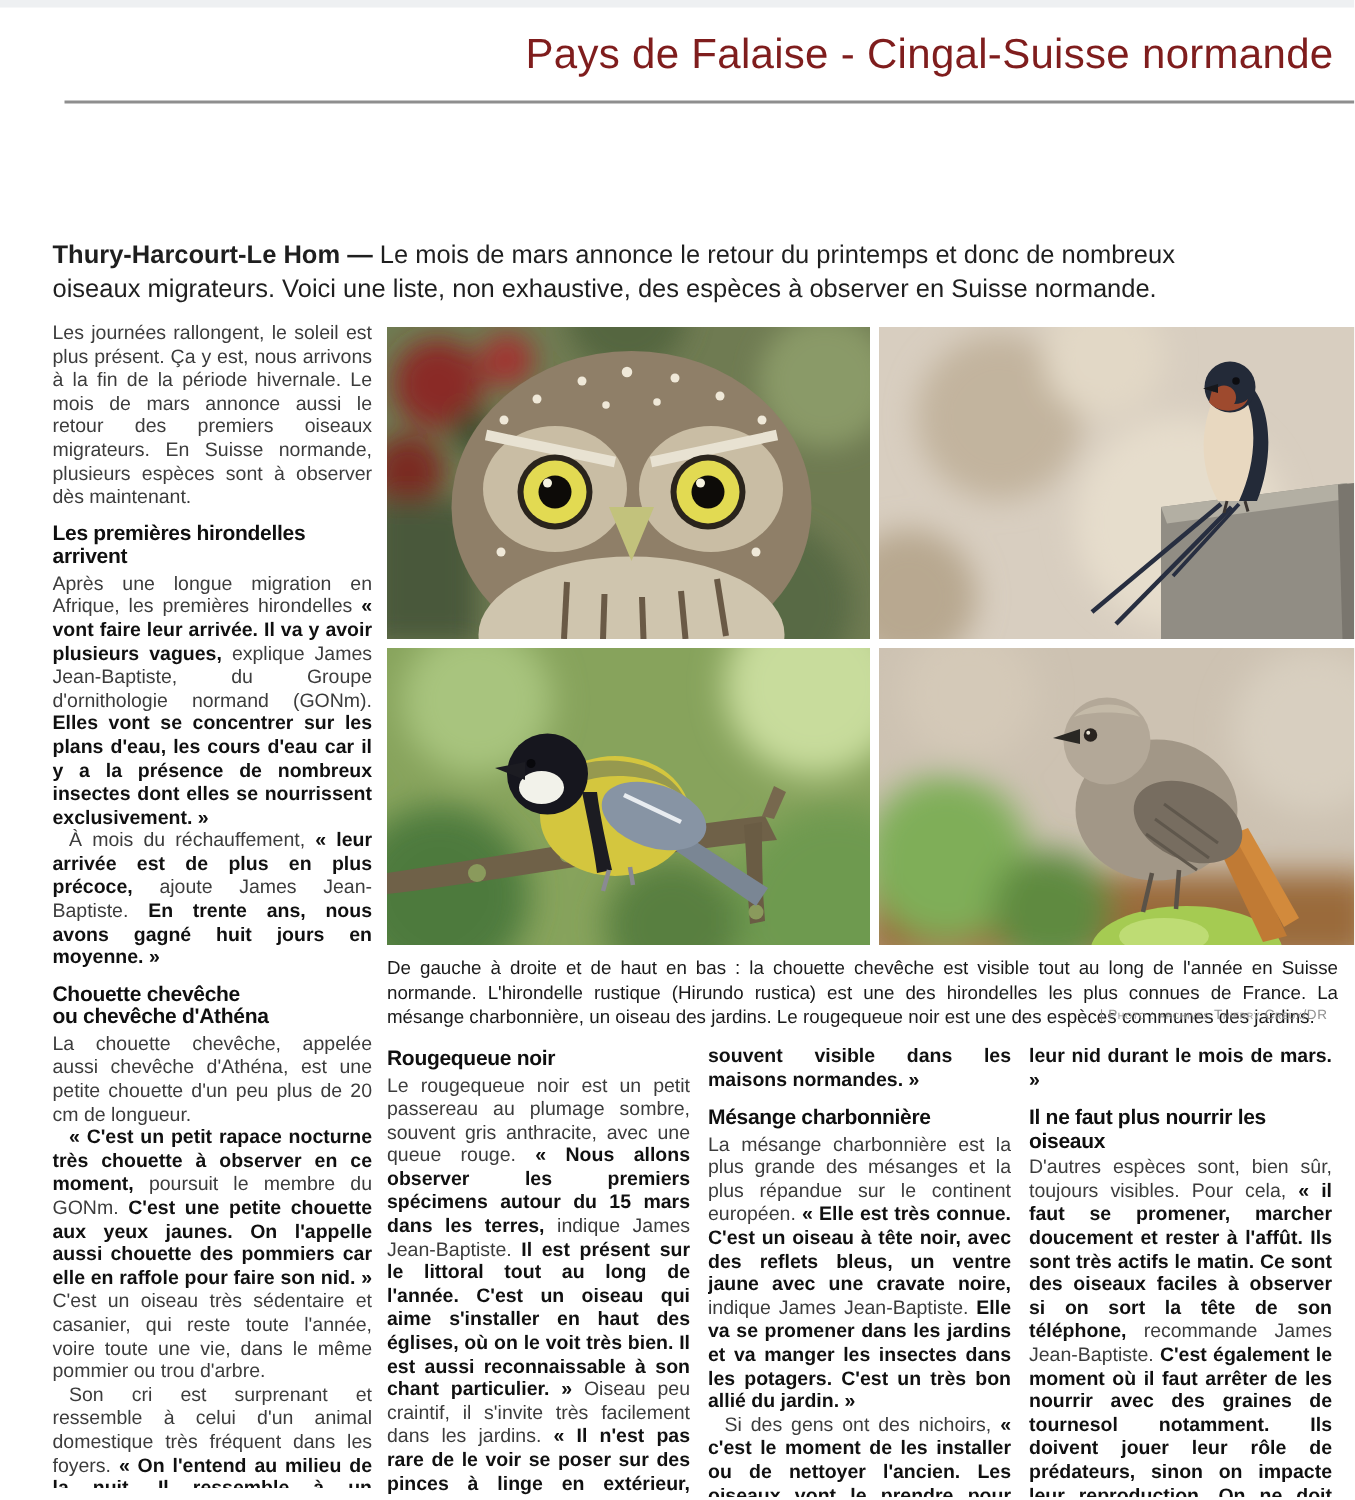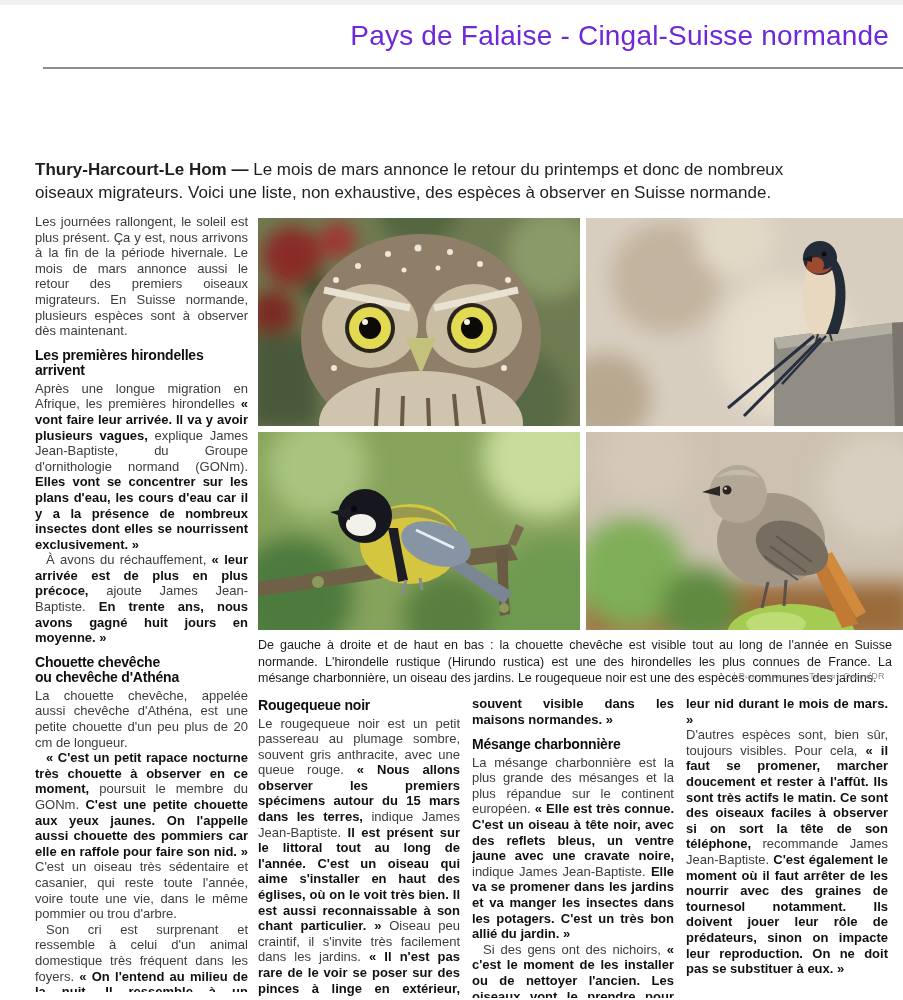--- a/index.html
+++ b/index.html
@@ -1,20 +1,20 @@
 <!DOCTYPE html>
 <html lang="fr"><head>
 <meta charset="utf-8">
 <style>
   html,body{margin:0;padding:0;background:#ffffff;}
   .page{position:relative;width:903px;height:1000px;background:#ffffff;overflow:hidden;
         font-family:"Liberation Sans",sans-serif;color:#1e1e1e;}
   .topstrip{position:absolute;left:0;top:0;width:100%;height:5px;background:#eef0f2;}
   .kicker{position:absolute;left:0;right:14px;top:20px;text-align:right;
-          font-size:28px;letter-spacing:.2px;color:#6d28d9;}
+          font-size:28px;letter-spacing:.2px;color:#7f1d1d;}
   .rule{position:absolute;left:43px;right:0;top:67px;height:2px;background:#8e8e8e;}
   .headline{position:absolute;left:35px;top:106px;width:840px;margin:0;
             font-size:36px;font-weight:700;letter-spacing:-.6px;color:#0d0d0d;}
   .lead{position:absolute;left:35px;top:159px;width:758px;margin:0;
         font-size:17px;line-height:22.5px;color:#1f1f1f;}
   .lead .b{font-weight:700;}
   
   .bodytext p{margin:0;font-size:13px;line-height:15.6px;text-align:justify;
               color:#3c3c3c;hyphens:auto;-webkit-hyphens:auto;}
   .bodytext .b{font-weight:700;color:#101010;}
@@ -48,21 +48,21 @@
   <div class="kicker">Pays de Falaise - Cingal-Suisse normande</div>
   <div class="rule"></div>
 
   <p class="lead"><span class="b">Thury-Harcourt-Le Hom — </span><span>Le mois de mars annonce le retour du printemps et donc de nombreux oiseaux migrateurs. Voici une liste, non exhaustive, des espèces à observer en Suisse normande.</span></p>
 
   <div class="col1 bodytext">
     <p><span>Les journées rallongent, le soleil est plus présent. Ça y est, nous arrivons à la fin de la période hivernale. Le mois de mars annonce aussi le retour des premiers oiseaux migrateurs. En Suisse normande, plusieurs espèces sont à observer dès maintenant.</span></p>
     <h3 class="subhead">Les premières hirondelles
 arrivent</h3>
     <p><span>Après une longue migration en Afrique, les premières hirondelles </span><span class="b">« vont faire leur arrivée. Il va y avoir plusieurs vagues, </span><span>explique James Jean-Baptiste, du Groupe d'ornithologie normand (GONm). </span><span class="b">Elles vont se concentrer sur les plans d'eau, les cours d'eau car il y a la présence de nombreux insectes dont elles se nourrissent exclusivement. »</span></p>
-    <p class="indent"><span>À avons du réchauffement, </span><span class="b">« leur arrivée est de plus en plus précoce, </span><span>ajoute James Jean-Baptiste. </span><span class="b">En trente ans, nous avons gagné huit jours en moyenne. »</span></p>
+    <p class="indent"><span>À mois du réchauffement, </span><span class="b">« leur arrivée est de plus en plus précoce, </span><span>ajoute James Jean-Baptiste. </span><span class="b">En trente ans, nous avons gagné huit jours en moyenne. »</span></p>
     <h3 class="subhead">Chouette chevêche
 ou chevêche d'Athéna</h3>
     <p><span>La chouette chevêche, appelée aussi chevêche d'Athéna, est une petite chouette d'un peu plus de 20 cm de longueur.</span></p>
     <p class="indent"><span class="b">« C'est un petit rapace nocturne très chouette à observer en ce moment, </span><span>poursuit le membre du GONm. </span><span class="b">C'est une petite chouette aux yeux jaunes. On l'appelle aussi chouette des pommiers car elle en raffole pour faire son nid. » </span><span>C'est un oiseau très sédentaire et casanier, qui reste toute l'année, voire toute une vie, dans le même pommier ou trou d'arbre.</span></p>
     <p class="indent"><span>Son cri est surprenant et ressemble à celui d'un animal domestique très fréquent dans les foyers. </span><span class="b">« On l'entend au milieu de la nuit. Il ressemble à un miaulement de chat. En ce moment, on peut également entendre les chants nuptiaux. S'il n'y a pas de pluie, ni de vent, on peut très facilement l'écouter. »</span></p>
   </div>
 
   <div class="photogrid">
 
     <div class="photo">
@@ -253,17 +253,18 @@
       <p><span>Le rougequeue noir est un petit passereau au plumage sombre, souvent gris anthracite, avec une queue rouge. </span><span class="b">« Nous allons observer les premiers spécimens autour du 15 mars dans les terres, </span><span>indique James Jean-Baptiste. </span><span class="b">Il est présent sur le littoral tout au long de l'année. C'est un oiseau qui aime s'installer en haut des églises, où on le voit très bien. Il est aussi reconnaissable à son chant particulier. » </span><span>Oiseau peu craintif, il s'invite très facilement dans les jardins. </span><span class="b">« Il n'est pas rare de le voir se poser sur des pinces à linge en extérieur, </span><span>complète le membre du GONm. </span></p>
     </div>
     <div class="col">
       <p><span class="b">souvent visible dans les maisons normandes. »</span></p>
       <h3 class="subhead">Mésange charbonnière</h3>
       <p><span>La mésange charbonnière est la plus grande des mésanges et la plus répandue sur le continent européen. </span><span class="b">« Elle est très connue. C'est un oiseau à tête noir, avec des reflets bleus, un ventre jaune avec une cravate noire, </span><span>indique James Jean-Baptiste. </span><span class="b">Elle va se promener dans les jardins et va manger les insectes dans les potagers. C'est un très bon allié du jardin. »</span></p>
       <p class="indent"><span>Si des gens ont des nichoirs, </span><span class="b">« c'est le moment de les installer ou de nettoyer l'ancien. Les oiseaux vont le prendre pour habitat et construire</span></p>
     </div>
     <div class="col">
       <p><span class="b">leur nid durant le mois de mars. »</span></p>
+      <h3 class="subhead">Il ne faut plus nourrir les oiseaux</h3>
       <p><span>D'autres espèces sont, bien sûr, toujours visibles. Pour cela, </span><span class="b">« il faut se promener, marcher doucement et rester à l'affût. Ils sont très actifs le matin. Ce sont des oiseaux faciles à observer si on sort la tête de son téléphone, </span><span>recommande James Jean-Baptiste. </span><span class="b">C'est également le moment où il faut arrêter de les nourrir avec des graines de tournesol notamment. Ils doivent jouer leur rôle de prédateurs, sinon on impacte leur reproduction. On ne doit pas se substituer à eux. »</span></p>
 
     </div>
   </div>
 </div>
 
 </body></html>

